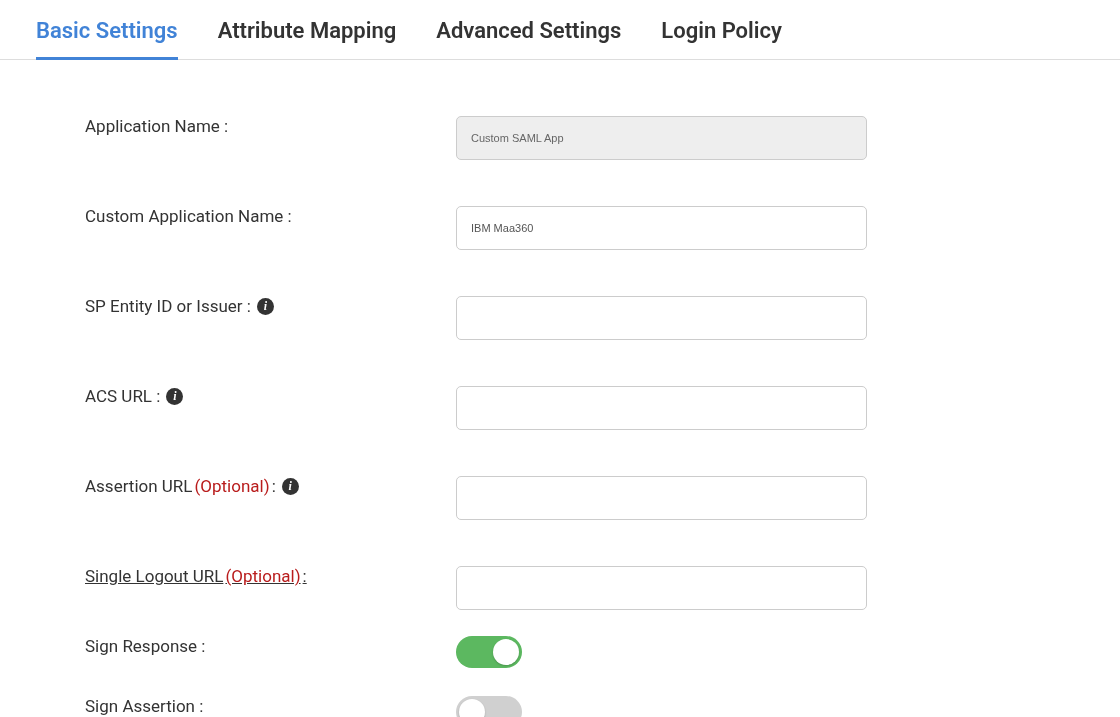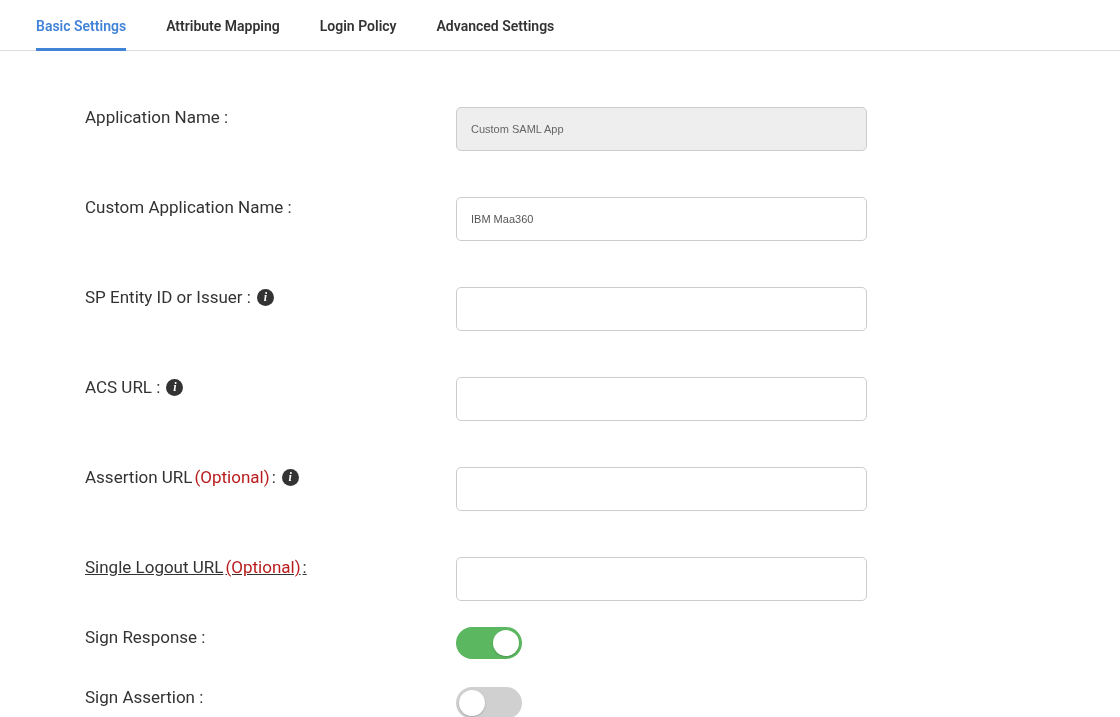--- a/index.html
+++ b/index.html
@@ -16,21 +16,21 @@
     }
     .tabs {
       display: flex;
       gap: 40px;
       padding: 10px 0 0 36px;
       border-bottom: 1px solid #ddd;
     }
     .tab {
       padding: 8px 0 14px 0;
       font-weight: 600;
-      font-size: 14px;
+      font-size: 22px;
       color: #333;
       cursor: pointer;
       position: relative;
       margin-bottom: -1px;
     }
     .tab.active {
       color: #4183d7;
       border-bottom: 3px solid #4183d7;
     }
     .form-area {
@@ -119,22 +119,22 @@
     .toggle.off .knob {
       left: 3px;
     }
   </style>
 </head>
 <body>
 
 <div class="tabs">
   <div class="tab active">Basic Settings</div>
   <div class="tab">Attribute Mapping</div>
+  <div class="tab">Advanced Settings</div>
   <div class="tab">Login Policy</div>
-  <div class="tab">Advanced Settings</div>
 </div>
 
 <div class="form-area">
 
   <div class="form-row">
     <div class="label-cell">Application Name :</div>
     <div class="input-cell">
       <input type="text" disabled="" value="Custom SAML App" style="">
     </div>
   </div>

